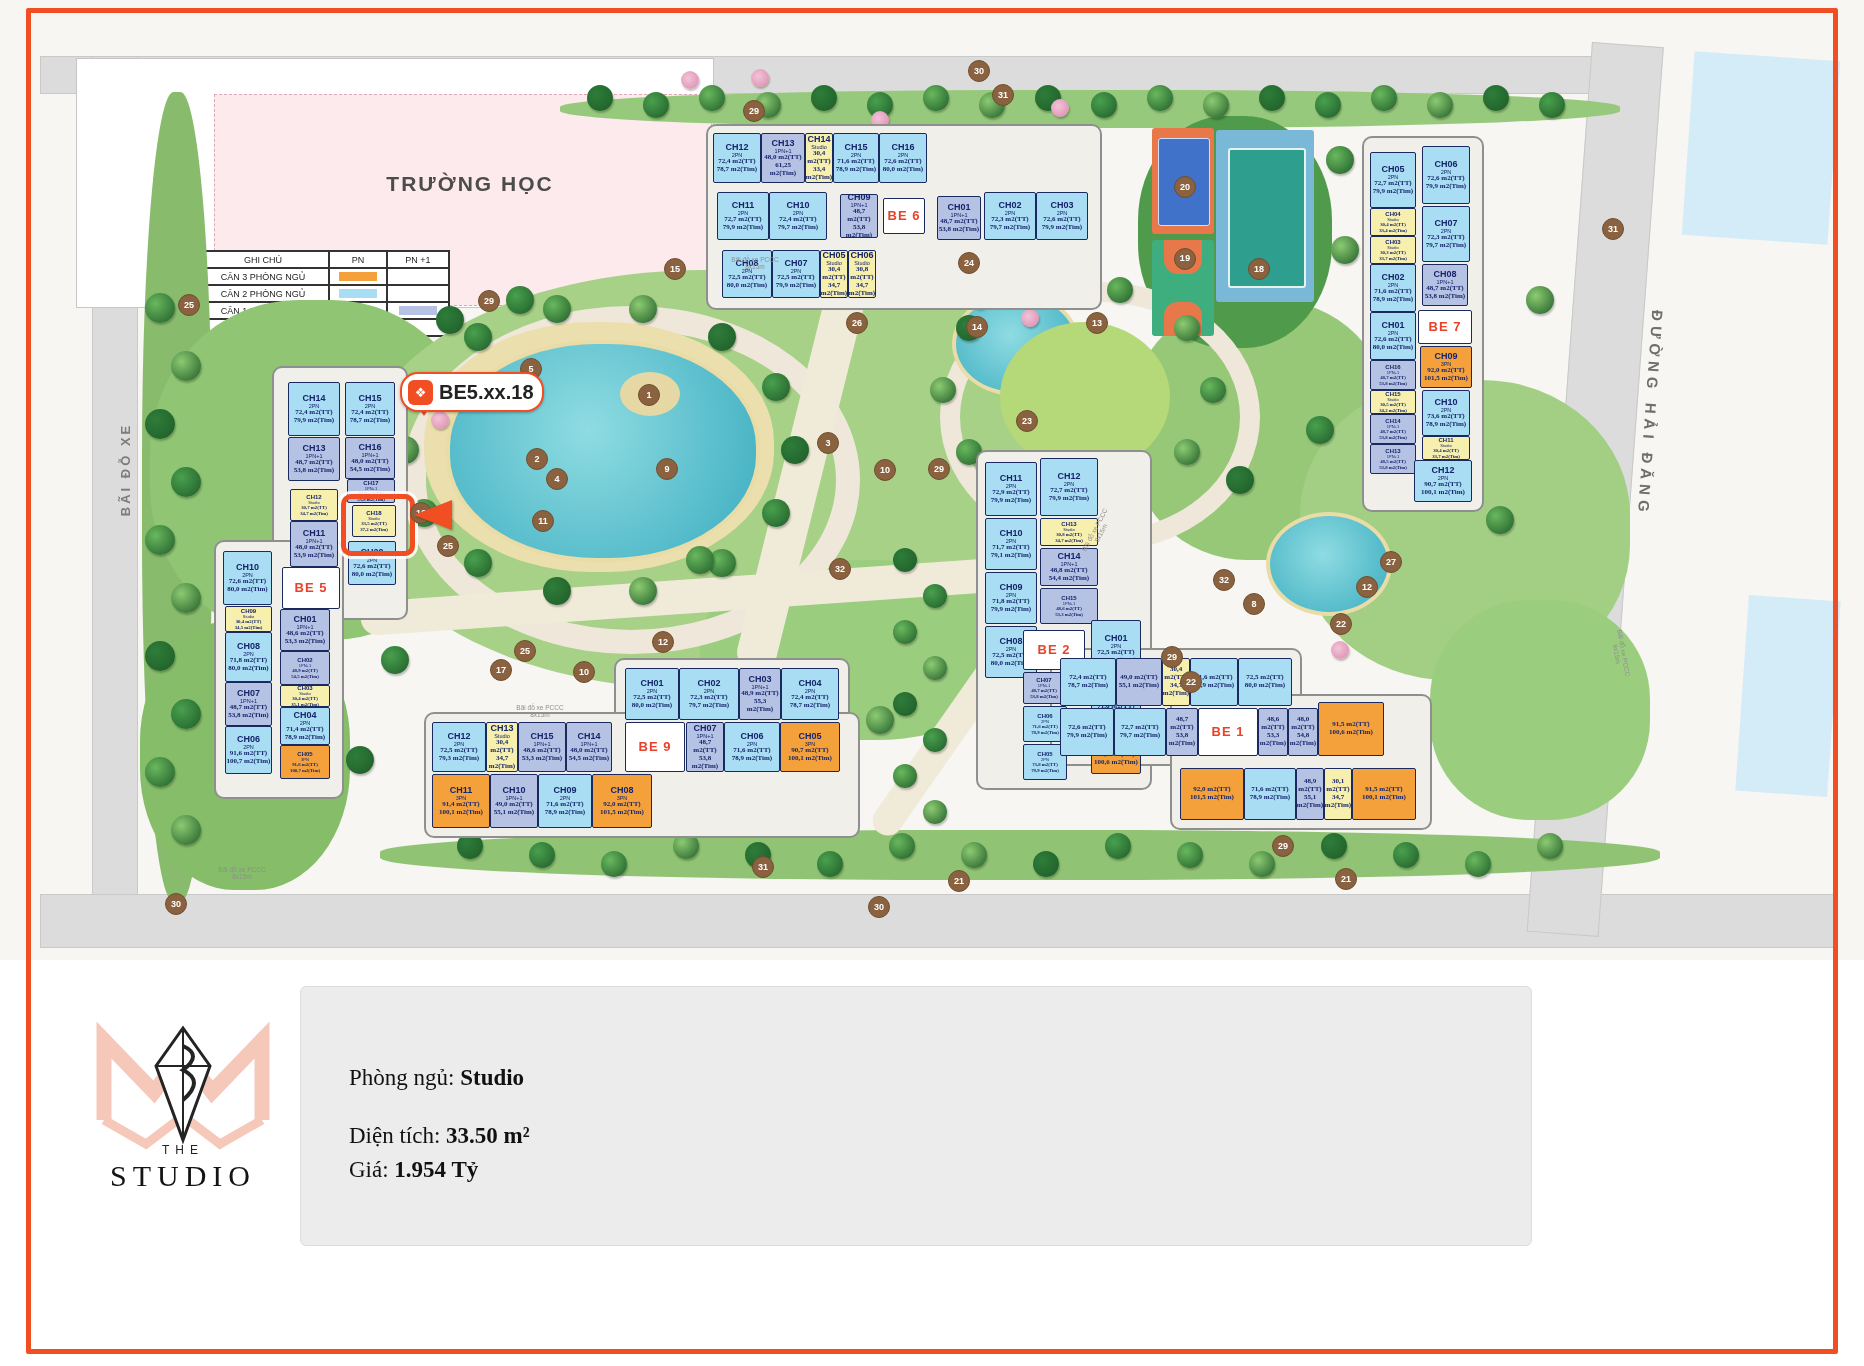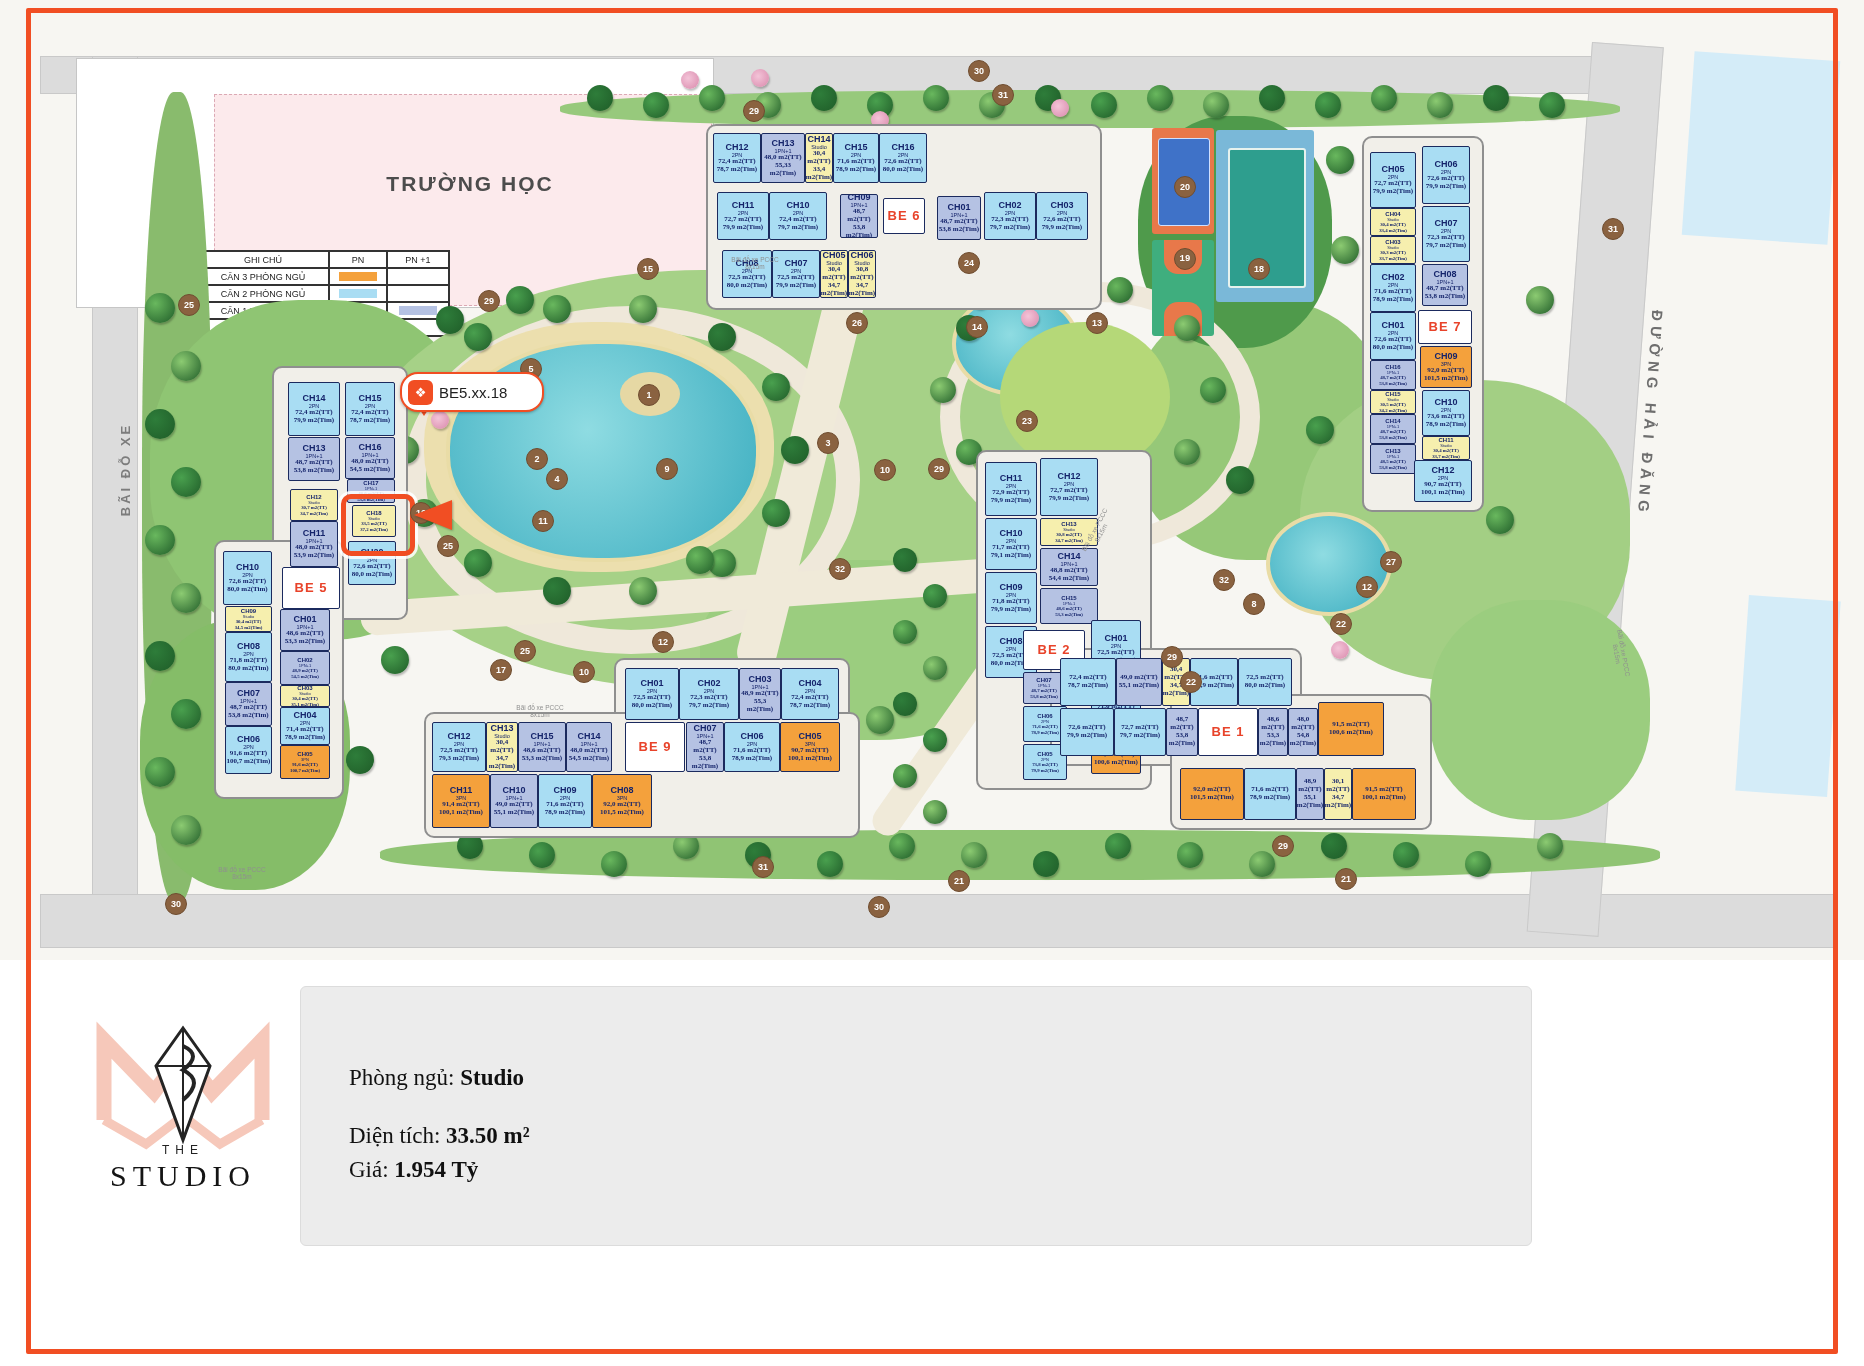--- a/index.html
+++ b/index.html
@@ -47,21 +47,21 @@
            box-shadow:0 0 0 3px rgba(255,255,255,.85);}
   
   .marker{position:absolute;width:20px;height:20px;border-radius:50%;background:#8a6240;border:1px solid #6f4d30;
           color:#fff;font-size:9px;font-weight:bold;display:flex;align-items:center;justify-content:center;z-index:7;}
   .parklabel{position:absolute;font-size:6.5px;color:#8f8f8f;text-align:center;white-space:pre-line;line-height:1.15;z-index:6;}
   
   #callout{position:absolute;left:400px;top:372px;width:128px;height:36px;background:#fff;border:2.5px solid #f14e23;
            border-radius:18px;display:flex;align-items:center;gap:6px;padding:0 6px;z-index:10;box-shadow:0 1px 3px rgba(0,0,0,.3);}
   #callout-icon{width:25px;height:25px;border-radius:6px;background:#f14e23;color:#fff;display:flex;
                 align-items:center;justify-content:center;font-size:13px;}
-  #callout-text{font-weight:normal;font-size:15px;color:#222;}
+  #callout-text{font-weight:bold;font-size:20px;color:#222;}
   #callout-tail{position:absolute;left:416px;top:404px;width:0;height:0;border-left:8px solid transparent;
                 border-right:8px solid transparent;border-top:12px solid #f14e23;z-index:9;}
   #arrow{position:absolute;left:414px;top:500px;width:0;height:0;border-top:15px solid transparent;
          border-bottom:15px solid transparent;border-right:38px solid #f14e23;z-index:10;
          filter:drop-shadow(1px 1px 1px rgba(0,0,0,.3));}
   
   #panel{position:absolute;left:300px;top:986px;width:1230px;height:258px;background:#ececec;
          border:1px solid #dcdcdc;border-radius:6px;z-index:20;}
   #panel-title{position:absolute;left:46px;top:16px;font-family:"Liberation Serif",serif;font-weight:bold;
                font-size:40px;color:#e84e1e;letter-spacing:1px;}
@@ -379,21 +379,21 @@
     <div class="cell k-2pn" style="left: 713px; top: 133px; width: 46px; height: 48px;">
       <div class="c">CH12</div>
       <div class="t">2PN</div>
       <div class="a">72,4 m2(TT)</div>
       <div class="a">78,7 m2(Tim)</div>
     </div>
     <div class="cell k-1pn1" style="left: 761px; top: 133px; width: 42px; height: 48px;">
       <div class="c">CH13</div>
       <div class="t">1PN+1</div>
       <div class="a">48,0 m2(TT)</div>
-      <div class="a">55,33 m2(Tim)</div>
+      <div class="a">61,25 m2(Tim)</div>
     </div>
     <div class="cell k-studio" style="left: 805px; top: 133px; width: 26px; height: 48px;">
       <div class="c">CH14</div>
       <div class="t">Studio</div>
       <div class="a">30,4 m2(TT)</div>
       <div class="a">33,4 m2(Tim)</div>
     </div>
     <div class="cell k-2pn" style="left: 833px; top: 133px; width: 44px; height: 48px;">
       <div class="c">CH15</div>
       <div class="t">2PN</div>
@@ -812,21 +812,21 @@
       <div class="a">34,7 m2(Tim)</div>
     </div>
     <div class="cell k-3pn" style="left: 1352px; top: 768px; width: 62px; height: 50px;">
       <div class="a">91,5 m2(TT)</div>
       <div class="a">100,1 m2(Tim)</div>
     </div>
     <div class="marker" style="left: 968px; top: 60px;">30</div>
     <div class="marker" style="left: 992px; top: 84px;">31</div>
     <div class="marker" style="left: 743px; top: 100px;">29</div>
     <div class="marker" style="left: 1602px; top: 218px;">31</div>
-    <div class="marker" style="left: 637px; top: 258px;">15</div>
+    <div class="marker" style="left: 664px; top: 258px;">15</div>
     <div class="marker" style="left: 958px; top: 252px;">24</div>
     <div class="marker" style="left: 1174px; top: 176px;">20</div>
     <div class="marker" style="left: 1174px; top: 248px; font-family: Liberation Mono, monospace;">19</div>
     <div class="marker" style="left: 1248px; top: 258px;">18</div>
     <div class="marker" style="left: 846px; top: 312px;">26</div>
     <div class="marker" style="left: 966px; top: 316px;">14</div>
     <div class="marker" style="left: 1086px; top: 312px;">13</div>
     <div class="marker" style="left: 1016px; top: 410px;">23</div>
     <div class="marker" style="left: 478px; top: 290px;">29</div>
     <div class="marker" style="left: 178px; top: 294px;">25</div>

